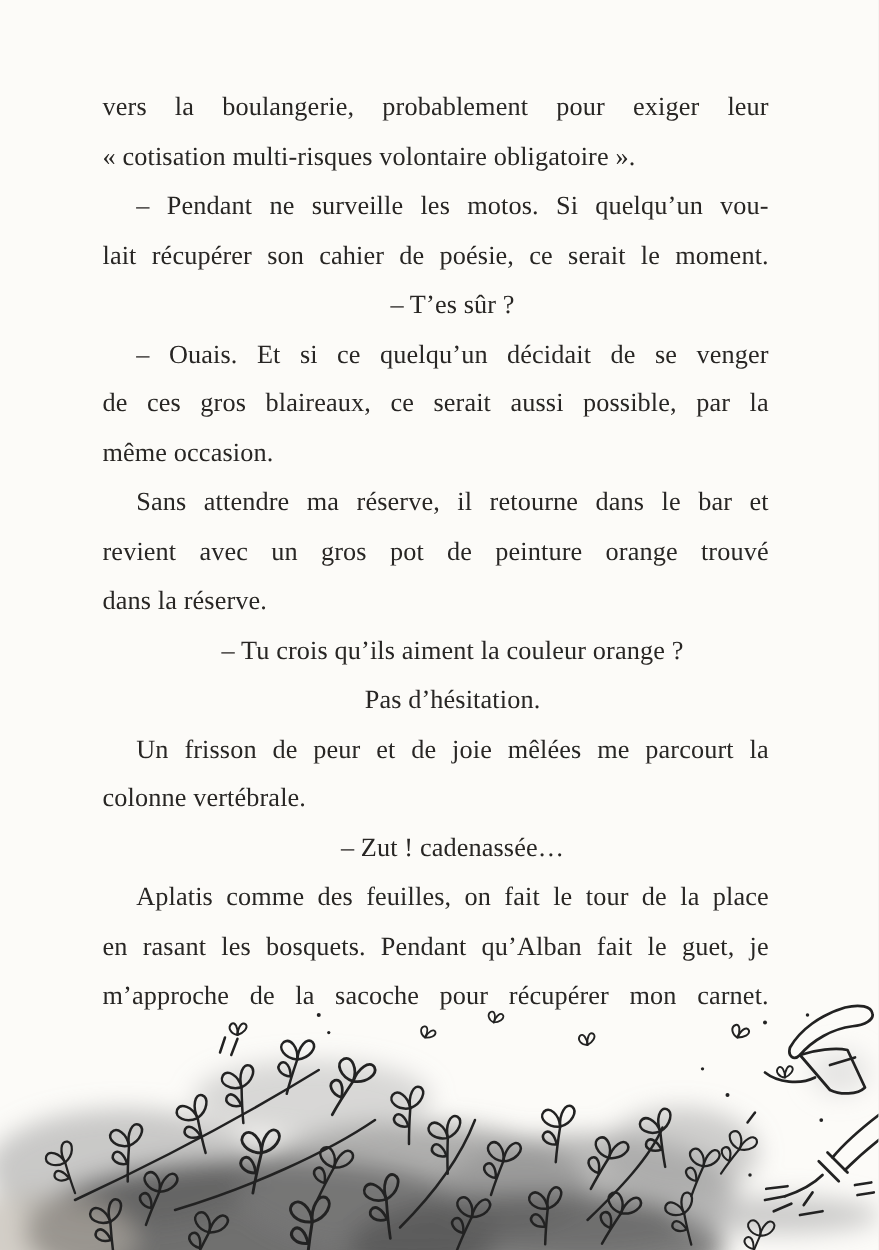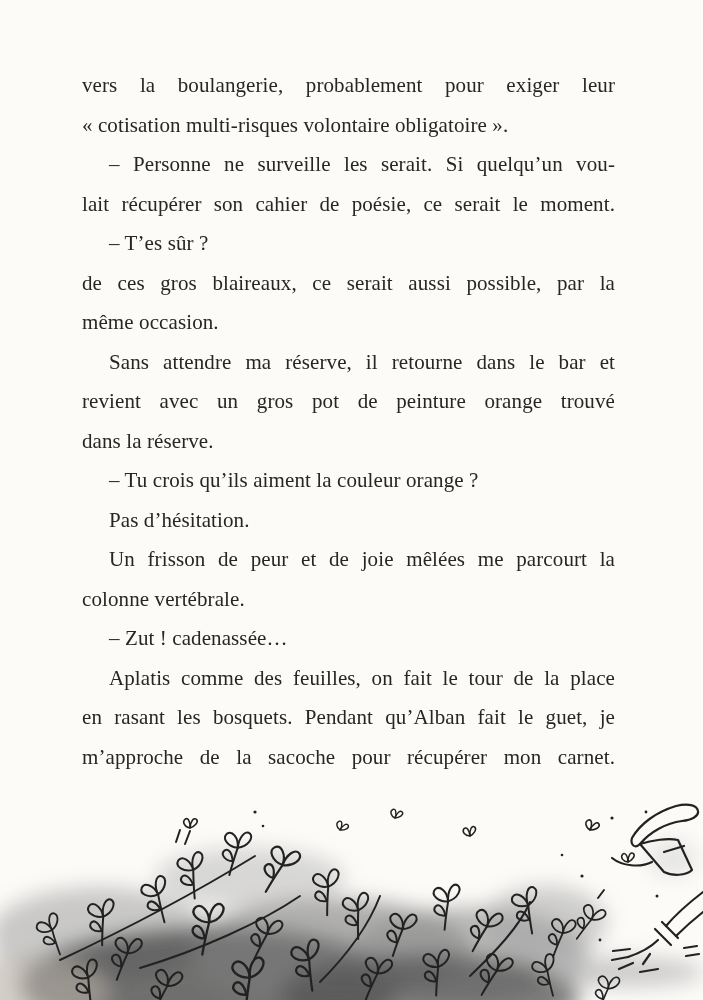--- a/index.html
+++ b/index.html
@@ -21,48 +21,49 @@
     left: 82px;
     right: 88px;
     color: #282624;
     font-size: 21px;
     line-height: 39.5px;
     letter-spacing: 0.1px;
   }
   .para { margin: 0; }
   .line { text-align: left; min-height: 39.5px; }
   .line.j { text-align: justify; text-align-last: justify; }
-  .line.ind { text-indent: 27px; }
+  .line.ind { text-indent: 27px; text-align: center; }
   .illustration {
     position: absolute;
     left: 0;
     bottom: 0;
     width: 703px;
     height: 200px;
   }
   .illustration svg { display: block; width: 100%; height: 100%; }
 </style>
 </head>
 <body>
 
 <main class="book-page">
 
   <section class="page-text">
     <div class="para">
       <div class="line j">vers la boulangerie, probablement pour exiger leur</div>
       <div class="line">«&nbsp;cotisation multi-risques volontaire obligatoire&nbsp;».</div>
     </div>
     <div class="para">
-      <div class="line j ind">– Personne ne surveille les serait. Si quelqu’un vou-</div>
+      <div class="line j ind">– Pendant ne surveille les motos. Si quelqu’un vou-</div>
       <div class="line j">lait récupérer son cahier de poésie, ce serait le moment.</div>
     </div>
     <div class="para">
       <div class="line ind">– T’es sûr&nbsp;?</div>
     </div>
     <div class="para">
+      <div class="line j ind">– Ouais. Et si ce quelqu’un décidait de se venger</div>
       <div class="line j">de ces gros blaireaux, ce serait aussi possible, par la</div>
       <div class="line">même occasion.</div>
     </div>
     <div class="para">
       <div class="line j ind">Sans attendre ma réserve, il retourne dans le bar et</div>
       <div class="line j">revient avec un gros pot de peinture orange trouvé</div>
       <div class="line">dans la réserve.</div>
     </div>
     <div class="para">
       <div class="line ind">– Tu crois qu’ils aiment la couleur orange&nbsp;?</div>

